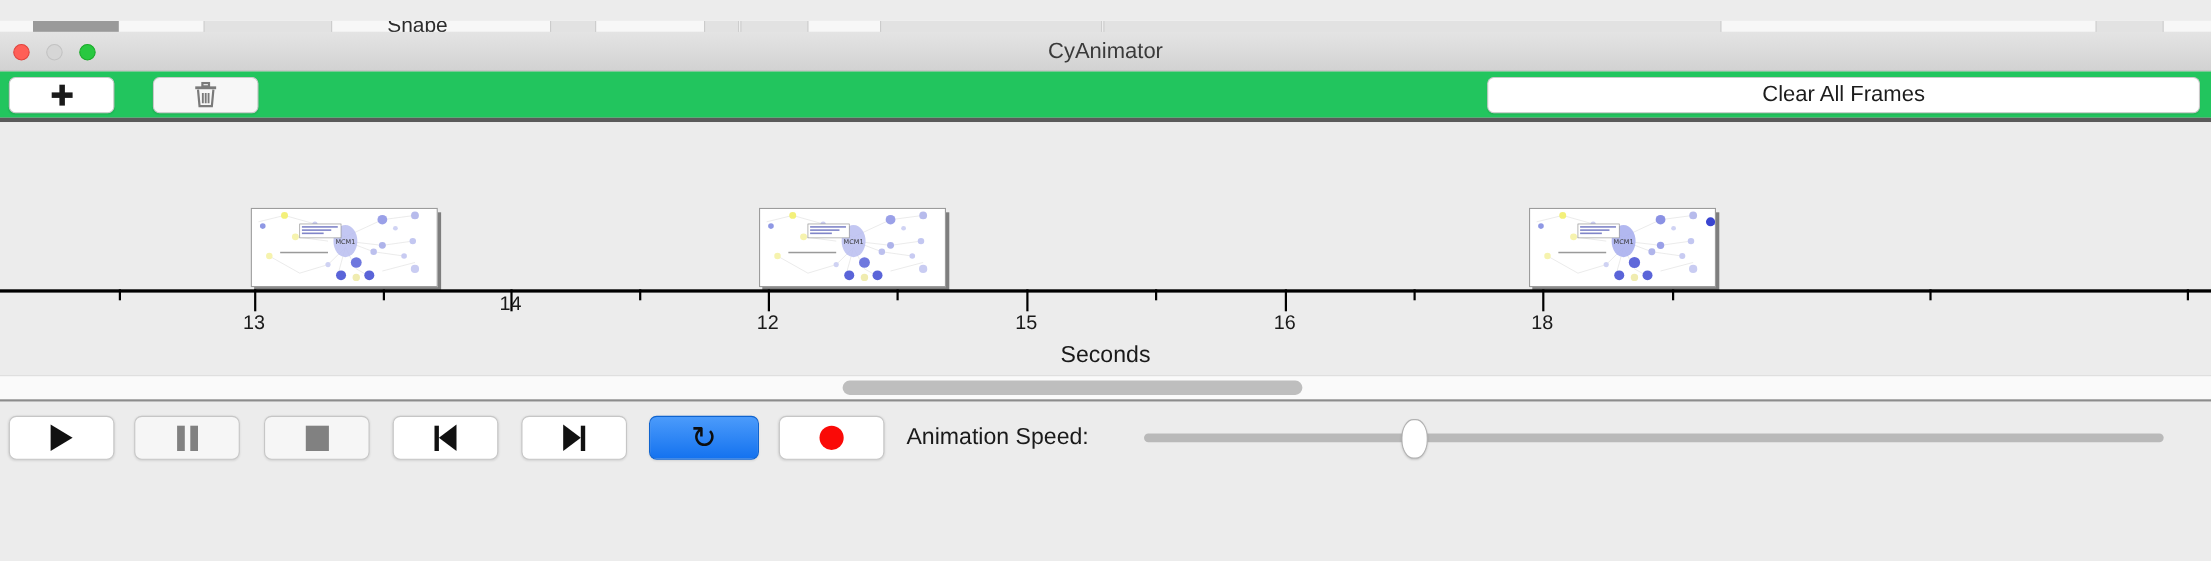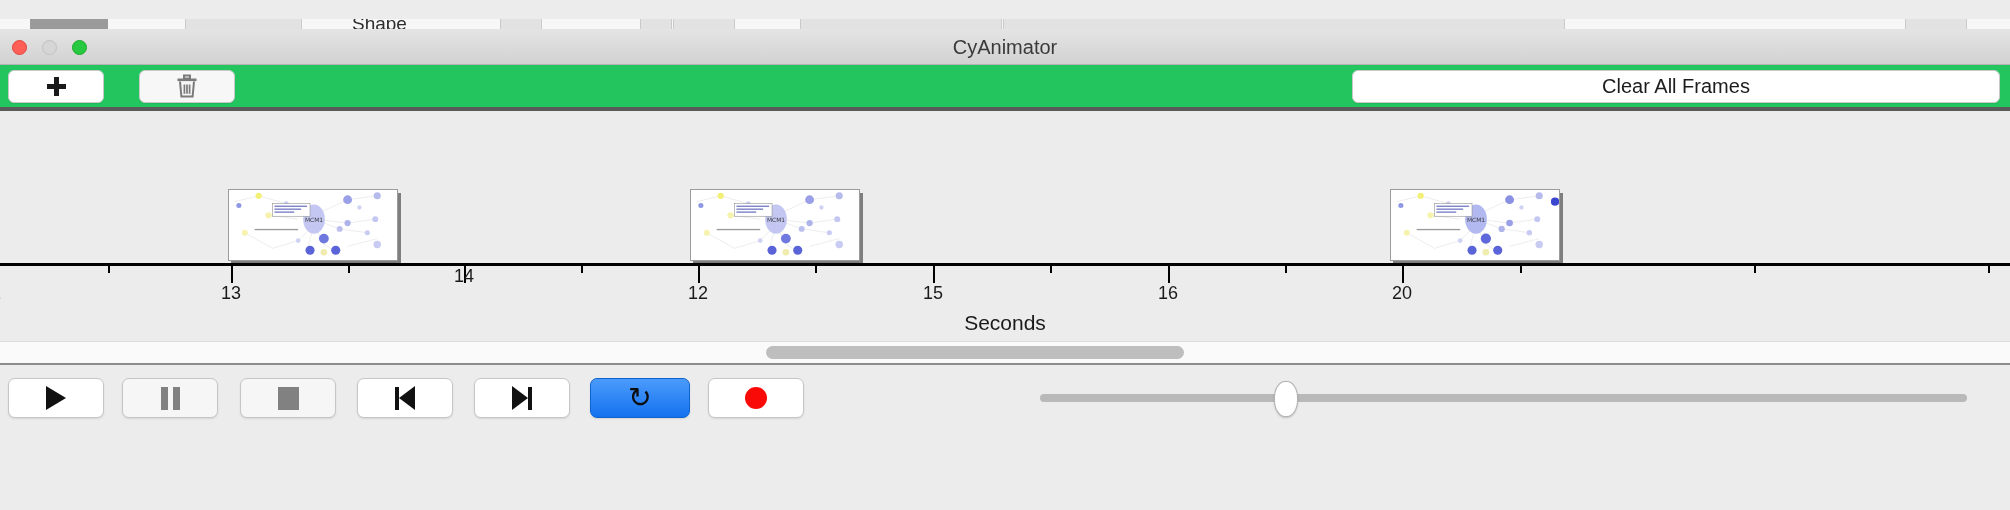--- a/index.html
+++ b/index.html
@@ -493,21 +493,21 @@
         <div class="tick minor" style="left: 1754px; top: 152px;"></div>
         <div class="tick minor" style="left: 1988px; top: 152px;"></div>
       </div>
     <div id="tick-labels">
         <div class="tick-label" style="left: -4px; top: 172px;">2</div>
         <div class="tick-label" style="left: 231px; top: 172px;">13</div>
         <div class="tick-label" style="left: 464px; top: 155px;">14</div>
         <div class="tick-label" style="left: 698px; top: 172px;">12</div>
         <div class="tick-label" style="left: 933px; top: 172px;">15</div>
         <div class="tick-label" style="left: 1168px; top: 172px;">16</div>
-        <div class="tick-label" style="left: 1402px; top: 172px;">20</div>
+        <div class="tick-label" style="left: 1402px; top: 172px;">18</div>
       </div>
     <div class="axis-title" style="top:200px;text-align:center;">Seconds</div>
   </div>
 
   <div class="hscroll-track">
     <div class="hscroll-thumb"></div>
   </div>
 
   <div class="controls">
 
@@ -541,20 +541,21 @@
     </div>
 
     <div class="cbtn loop accent">
       <span class="g-loop">↻</span>
     </div>
 
     <div class="cbtn record">
       <div class="g-record"></div>
     </div>
 
+    <div class="speed-label">Animation Speed:</div>
 
     <div class="speed-slider">
       <div class="speed-track"></div>
       <div class="speed-knob"></div>
     </div>
   </div>
 
 </div>
 
 </body></html>

